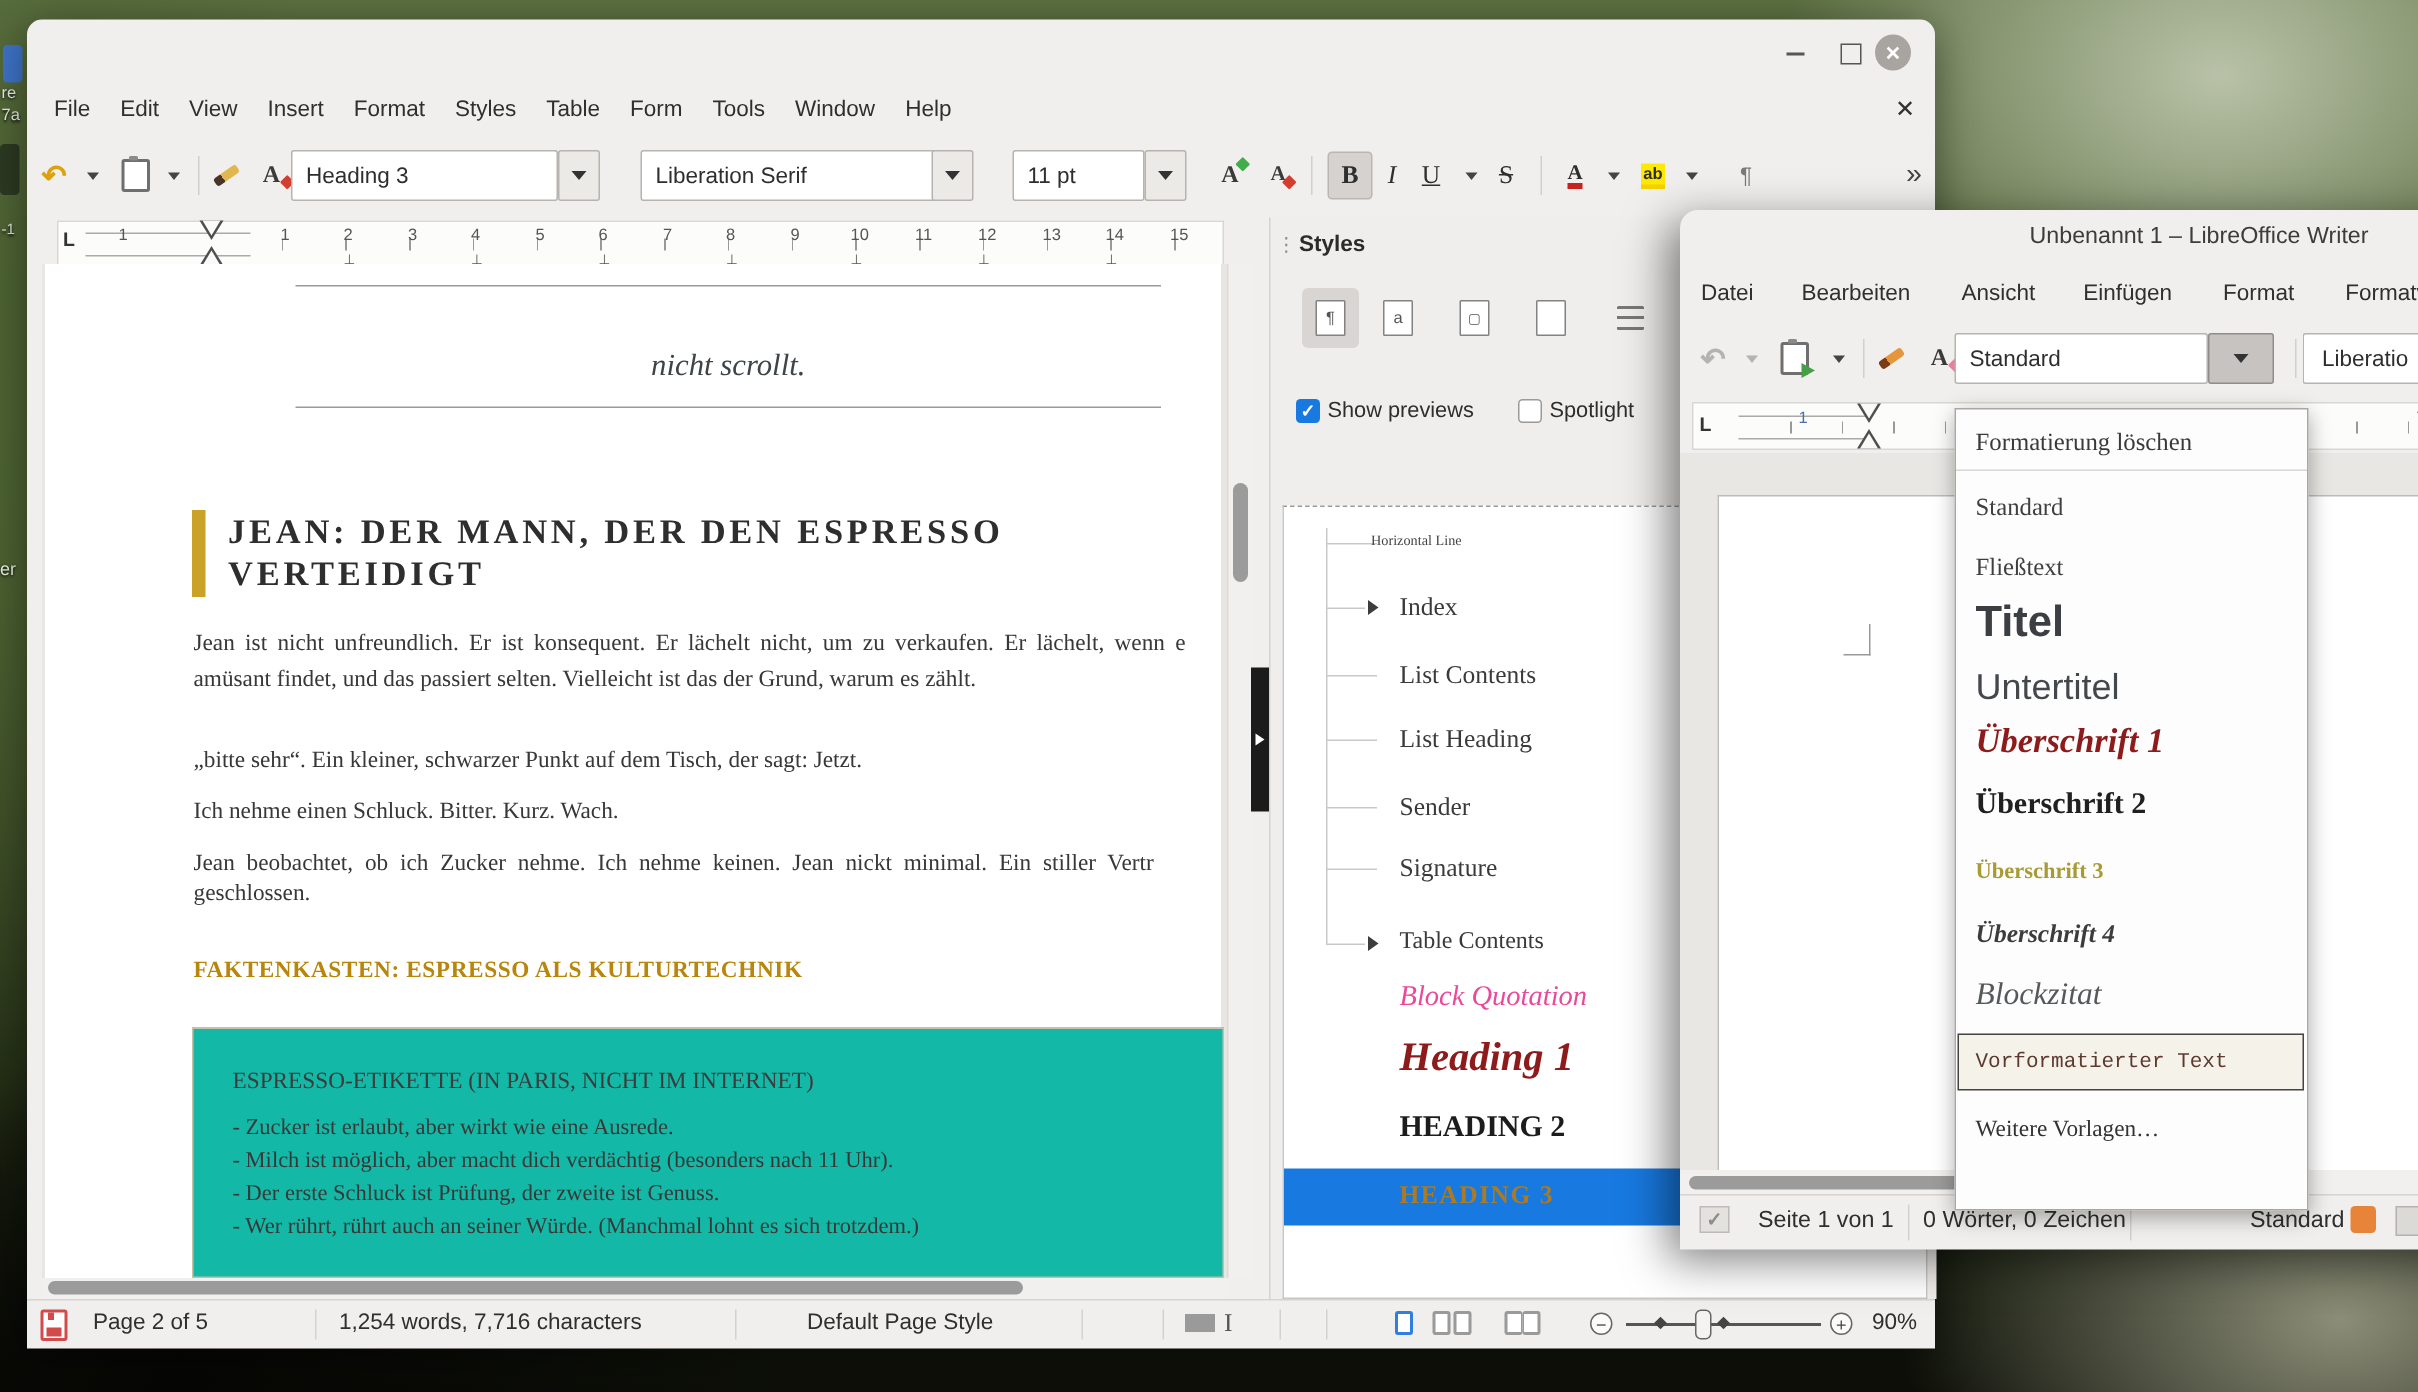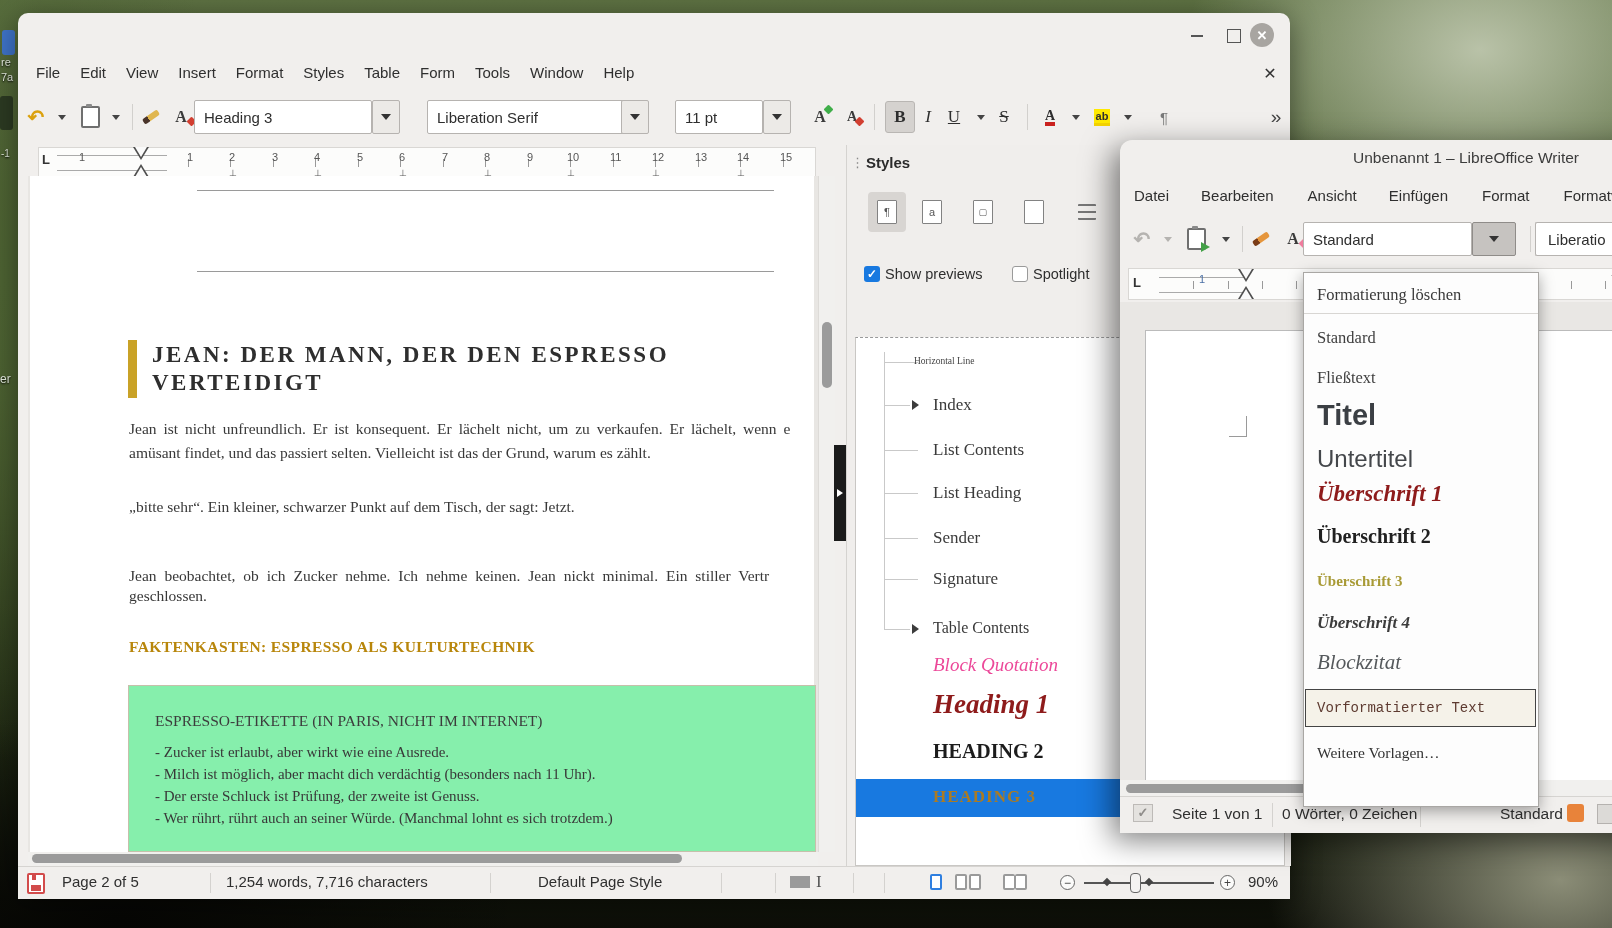--- a/index.html
+++ b/index.html
@@ -217,33 +217,35 @@
   <div class="ind" style="left:115px;top:134px">
       <i class="to"></i>
       <i class="ti"></i>
       <i class="bo"></i>
       <i class="bi"></i>
     </div>
 
   <div class="abs" style="left:10px;top:163px;width:790px;height:676px;background:#e8e6e3;overflow:hidden">
     <div class="abs" style="left:2px;top:0;width:784px;height:676px;background:#fff">
       <div class="abs" style="left:167px;top:14px;width:577px;height:1px;background:#9a9a9a"></div>
+      <div class="abs serif" style="left:167px;top:57px;width:577px;text-align:center;font-style:italic;font-size:20.5px;color:#3f4448">nicht scrollt.</div>
       <div class="abs" style="left:167px;top:95px;width:577px;height:1px;background:#9a9a9a"></div>
       <div class="abs" style="left:98px;top:164px;width:9px;height:58px;background:#c9a227"></div>
       <div class="abs serif" style="left:122px;top:165px;width:660px;font-weight:bold;font-size:23px;line-height:28px;letter-spacing:2.5px;color:#2e2e2e">
         <div>JEAN: DER MANN, DER DEN ESPRESSO</div>
         <div>VERTEIDIGT</div>
       </div>
       <div class="docline abs" style="left:99px;top:268px;width:683px;font-size:15.5px">amüsant findet, und das passiert selten. Vielleicht ist das der Grund, warum es zählt.</div>
       <div class="docline abs" style="left:99px;top:244px;width:683px;font-size:15.5px;word-spacing:3px">Jean ist nicht unfreundlich. Er ist konsequent. Er lächelt nicht, um zu verkaufen. Er lächelt, wenn e</div>
       <div class="docline abs" style="left:99px;top:322px;width:683px;font-size:15.5px">„bitte sehr“. Ein kleiner, schwarzer Punkt auf dem Tisch, der sagt: Jetzt.</div>
+      <div class="docline abs" style="left:99px;top:356px;width:683px;font-size:15.5px">Ich nehme einen Schluck. Bitter. Kurz. Wach.</div>
       <div class="docline abs" style="left:99px;top:391px;width:683px;font-size:15.5px;word-spacing:4px">Jean beobachtet, ob ich Zucker nehme. Ich nehme keinen. Jean nickt minimal. Ein stiller Vertr</div>
       <div class="docline abs" style="left:99px;top:411px;width:683px;font-size:15.5px">geschlossen.</div>
       <div class="docline abs" style="left:99px;top:462px;width:683px;font-weight:bold;font-size:15.5px;color:#b8860b;letter-spacing:.4px">FAKTENKASTEN: ESPRESSO ALS KULTURTECHNIK</div>
-      <div class="abs" style="left:98px;top:509px;width:688px;height:167px;background:#86efac;border:1px solid #c6c0ab;box-sizing:border-box">
+      <div class="abs" style="left:98px;top:509px;width:688px;height:167px;background:#14b8a6;border:1px solid #c6c0ab;box-sizing:border-box">
         <div class="docline abs" style="left:26px;top:26px;width:640px;font-size:15.5px;color:#3c3c3c">ESPRESSO-ETIKETTE (IN PARIS, NICHT IM INTERNET)</div>
         <div class="docline abs" style="left:26px;top:58px;width:640px;font-size:15px">- Zucker ist erlaubt, aber wirkt wie eine Ausrede.</div>
         <div class="docline abs" style="left:26px;top:80px;width:640px;font-size:15px">- Milch ist möglich, aber macht dich verdächtig (besonders nach 11 Uhr).</div>
         <div class="docline abs" style="left:26px;top:102px;width:640px;font-size:15px">- Der erste Schluck ist Prüfung, der zweite ist Genuss.</div>
         <div class="docline abs" style="left:26px;top:124px;width:640px;font-size:15px">- Wer rührt, rührt auch an seiner Würde. (Manchmal lohnt es sich trotzdem.)</div>
       </div>
     </div>
   </div>
 
   <div class="sbv" style="left:800px;top:163px;width:16px;height:676px">

